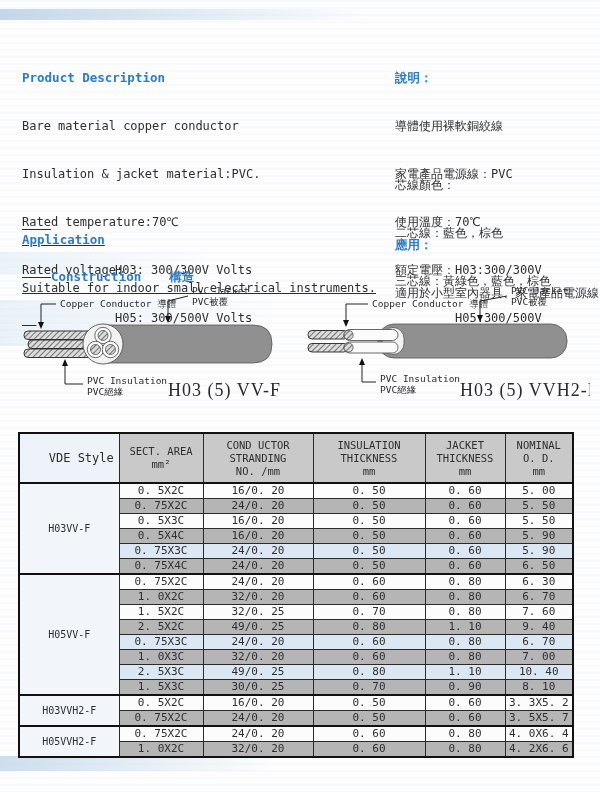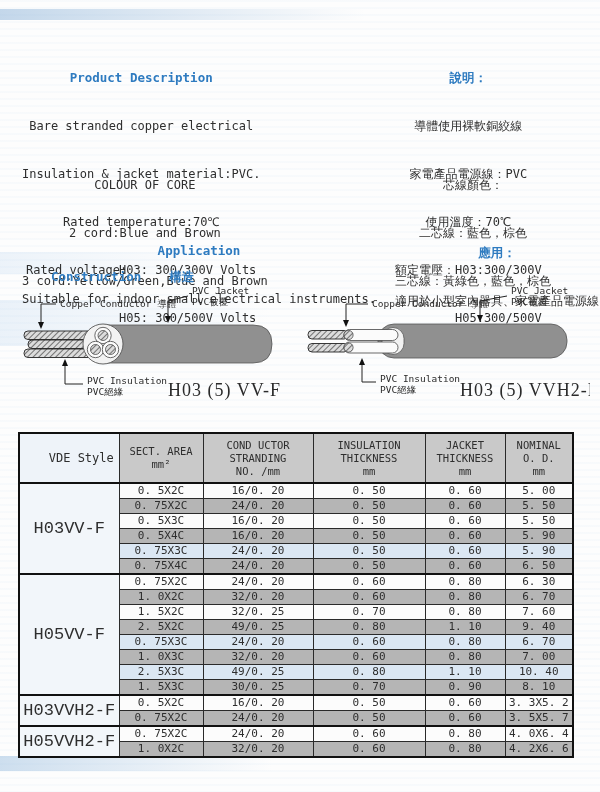--- a/index.html
+++ b/index.html
@@ -12,93 +12,88 @@
   .page{position:absolute;inset:0;
     background:
       repeating-linear-gradient(180deg, rgba(214,230,244,0.14) 0 2px, rgba(255,255,255,0) 2px 7px),
       #fdfdfd;}
   .band{position:absolute;left:0;pointer-events:none;}
   .band1{top:9px;height:11px;width:430px;background:linear-gradient(to right,rgba(148,184,219,.55),rgba(255,255,255,0) 85%);}
   .band2{top:300px;height:46px;width:340px;background:linear-gradient(to right,rgba(186,212,238,.28),rgba(255,255,255,0) 80%);}
   .band3{top:756px;height:15px;width:320px;background:linear-gradient(to right,rgba(158,192,224,.5),rgba(255,255,255,0) 85%);}
   .band4{top:252px;height:22px;width:260px;background:linear-gradient(to right,rgba(186,212,238,.25),rgba(255,255,255,0) 80%);}
 
-  .tblock{position:absolute;font-size:12px;line-height:16px;white-space:pre;text-align:center;}
+  .tblock{position:absolute;font-size:12px;line-height:16px;white-space:pre;}
   .h-blue{color:#2e7bc0;font-weight:bold;font-size:12.5px;}
   .caps{font-weight:normal;}
   .lbl{display:inline-block;width:93px;}
   .ind{padding-left:93px;}
   .ind-zh{padding-left:60px;}
 
   svg text{font-family:"DejaVu Sans Mono","Liberation Sans",sans-serif;fill:#2b2b2b;}
   .dlabel{font-size:9.5px;}
   .dtitle{font-family:"Liberation Serif","DejaVu Serif",serif;font-size:18px;letter-spacing:1px;}
   .leader{fill:none;stroke:#222;stroke-width:1;}
   .arrow{fill:#111;stroke:none;}
 
   .spec-table{position:absolute;left:18px;top:432px;width:554px;border-collapse:collapse;table-layout:fixed;
     font-size:11px;}
   .spec-table th,.spec-table td{border:1px solid #2a2a2a;text-align:center;vertical-align:middle;padding:0;}
   .spec-table{border:2px solid #111;}
   .spec-table thead th{height:48px;background:#c9c9c9;font-weight:normal;font-size:10.5px;line-height:13px;white-space:pre-line;}
   .spec-table thead th.vde-h{background:#eef3f9;font-size:12px;padding-left:24px;}
   .spec-table thead th{border-bottom:2px solid #111;}
   .spec-table tbody td{height:14px;line-height:14px;font-size:11px;}
-  .spec-table tbody td.style-cell{background:#f2f6fa;font-size:17px;font-family:Liberation Mono, monospace;}
+  .spec-table tbody td.style-cell{background:#f2f6fa;font-size:10px;}
   .r-white td{background:#fcfcfc;}
   .r-gray td{background:#b5b5b5;}
   .r-blue td{background:#dbe7f3;}
   .r-white td.style-cell,.r-gray td.style-cell,.r-blue td.style-cell{background:#f2f6fa;}
   tr.group-start td{border-top:2px solid #111;}
 </style>
 </head>
 <body>
 
 <div class="page">
   <div class="band band1"></div>
   <div class="band band2"></div>
   <div class="band band3"></div>
   <div class="band band4"></div>
 
   <div class="tblock" style="left:22px;top:38px;">
     <div class="h-blue">Product Description</div>
-    <div>Bare stranded copper electrical</div>
+    <div>Bare material copper conductor</div>
     <div>Insulation &amp; jacket material:PVC.</div>
     <div>Rated temperature:70℃</div>
     <div><span class="lbl">Rated voltage:</span><span>H03: 300/300V Volts</span></div>
     <div class="ind">H05: 300/500V Volts</div>
   </div>
 
   <div class="tblock" style="left:395px;top:38px;">
     <div class="h-blue">說明：</div>
     <div>導體使用裸軟銅絞線</div>
     <div>家電產品電源線：PVC</div>
     <div>使用溫度：70℃</div>
     <div><span>額定電壓：</span><span>H03:300/300V</span></div>
     <div class="ind-zh">H05:300/500V</div>
   </div>
 
-  <div class="tblock" style="left:22px;top:145px;">
-    <div class="caps">COLOUR OF CORE</div>
-    <div>2 cord:Blue and Brown</div>
-    <div>3 cord:Yellow/Green,Blue and Brown</div>
-  </div>
 
   <div class="tblock" style="left:395px;top:145px;">
     <div>芯線顏色：</div>
     <div>二芯線：藍色，棕色</div>
     <div>三芯線：黃綠色，藍色，棕色</div>
   </div>
 
-  <div class="tblock" style="left:22px;top:211px;">
+  <div class="tblock" style="left:22px;top:200px;text-decoration:underline;">
     <div class="h-blue">Application</div>
     <div>Suitable for indoor small electrical instruments.</div>
   </div>
 
-  <div class="tblock" style="left:395px;top:213px;">
+  <div class="tblock" style="left:395px;top:205px;">
     <div class="h-blue">應用：</div>
     <div>適用於小型室內器具、家電產品電源線</div>
   </div>
 
   <div class="tblock" style="left:22px;top:253px;">
     <span class="h-blue">Construction</span><span class="h-blue" style="margin-left:28px;">構造</span>
   </div>
 
   <svg width="290" height="152" viewBox="0 0 290 152" style="position:absolute;left:10px;top:272px;">
     <defs>

